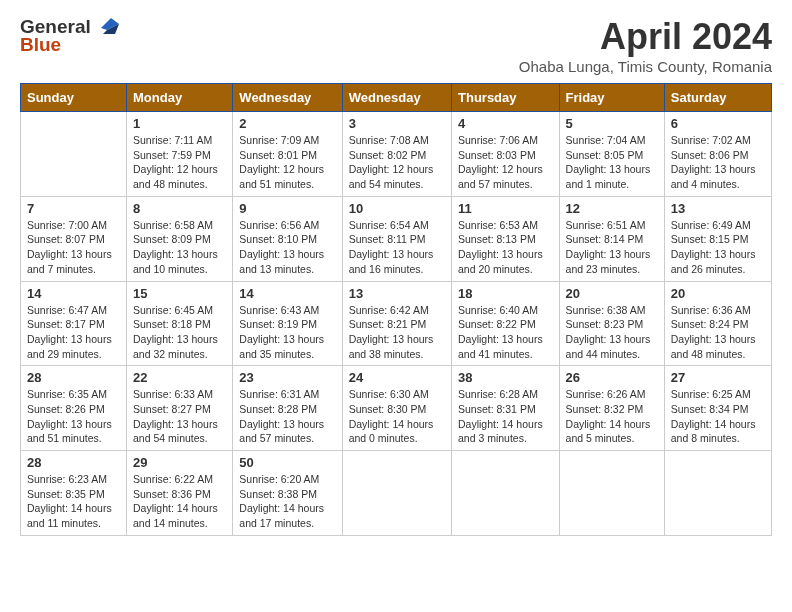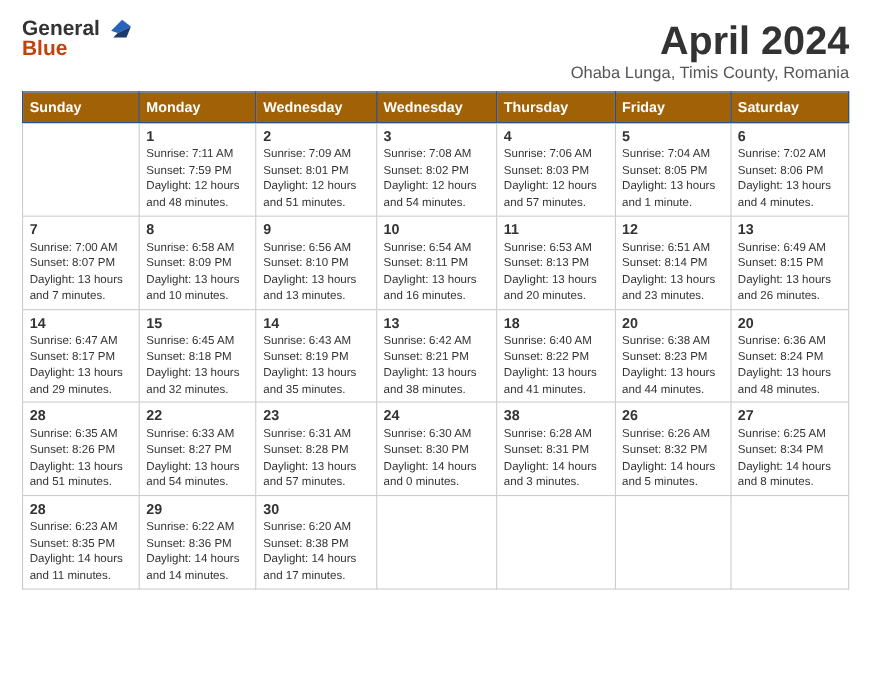--- a/index.html
+++ b/index.html
@@ -228,21 +228,21 @@
       <tr>
         <td>
           <span class="day-number">28</span>
           <div class="day-info">Sunrise: 6:23 AM<br>Sunset: 8:35 PM<br>Daylight: 14 hours<br>and 11 minutes.</div>
         </td>
         <td>
           <span class="day-number">29</span>
           <div class="day-info">Sunrise: 6:22 AM<br>Sunset: 8:36 PM<br>Daylight: 14 hours<br>and 14 minutes.</div>
         </td>
         <td>
-          <span class="day-number">30</span>
+          <span class="day-number">50</span>
           <div class="day-info">Sunrise: 6:20 AM<br>Sunset: 8:38 PM<br>Daylight: 14 hours<br>and 17 minutes.</div>
         </td>
         <td class="empty-cell"></td>
         <td class="empty-cell"></td>
         <td class="empty-cell"></td>
         <td class="empty-cell"></td>
       </tr>
     </tbody>
 </table>
 

